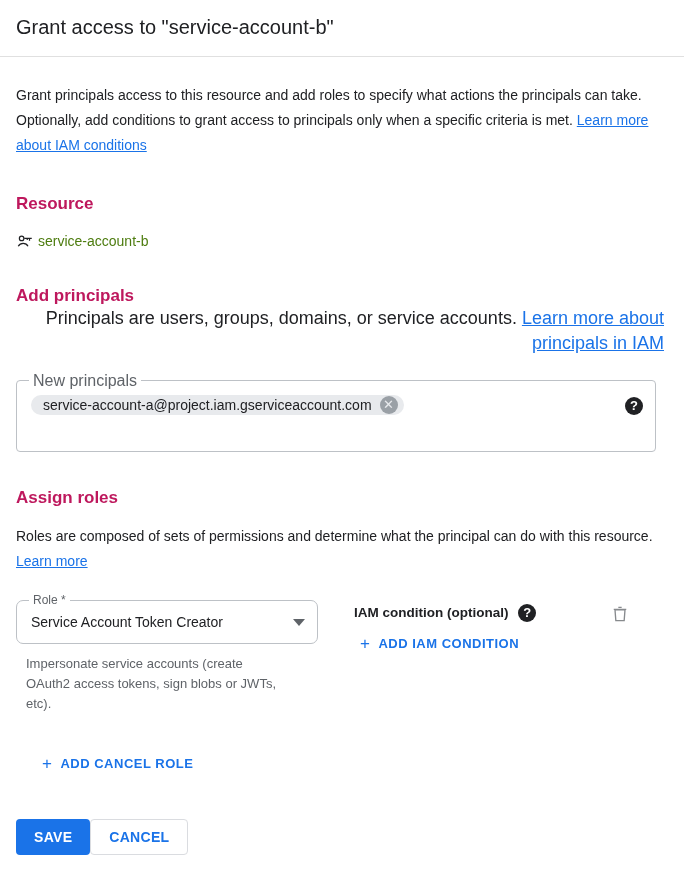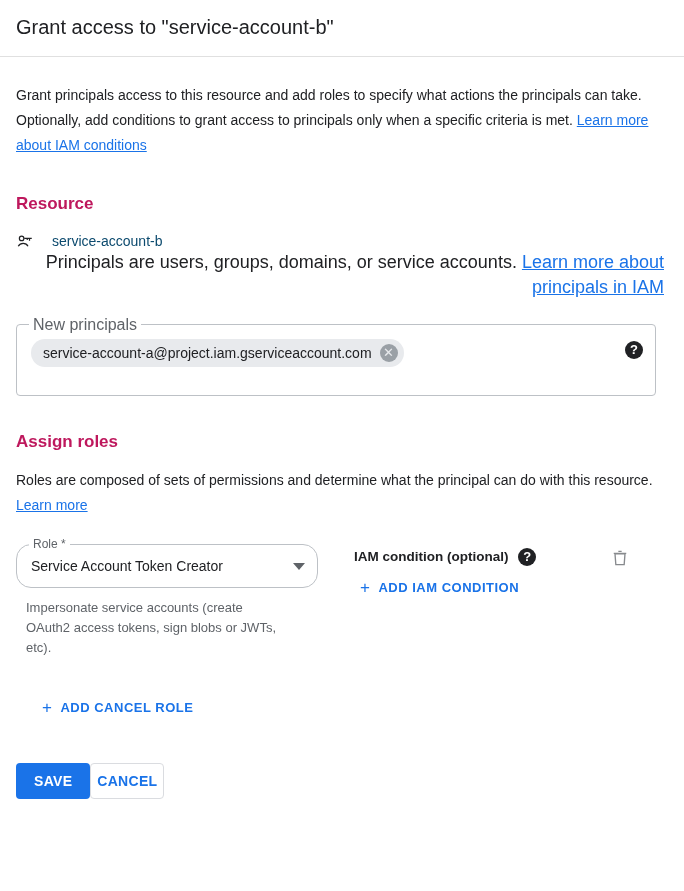--- a/index.html
+++ b/index.html
@@ -43,24 +43,24 @@
     font-size: 17px;
     font-weight: 700;
     color: #be185d;
     margin-top: 36px;
     margin-bottom: 0;
   }
 
   .resource-row {
     display: flex;
     align-items: center;
-    gap: 18px;
+    gap: 4px;
     margin-top: 18px;
     font-size: 14px;
-    color: #0c4a6e;
+    color: #4d7c0f;
   }
   .res-icon { width: 18px; height: 18px; display: block; }
 
   .principals-desc {
     font-size: 18px;
     line-height: 25px;
     max-width: 648px;
     text-align: right;
   }
 
@@ -81,21 +81,21 @@
     background: #ffffff;
     padding: 0 4px;
     font-size: 16px;
     color: #5f6368;
     line-height: 16px;
   }
   .chip {
     display: inline-flex;
     align-items: center;
     gap: 8px;
-    height: 28px;
+    height: 20px;
     padding: 0 6px 0 12px;
     background: #e8eaed;
     border-radius: 14px;
     font-size: 14px;
     color: #202124;
     max-width: 560px;
   }
   .chip-x {
     width: 18px; height: 18px;
     border-radius: 50%;
@@ -139,21 +139,21 @@
   .role-grid {
     margin-top: 26px;
     display: flex;
     align-items: flex-start;
   }
   .role-col { width: 306px; position: relative; }
 
   .select {
     position: relative;
     border: 1px solid #bdc1c6;
-    border-radius: 15px;
+    border-radius: 7px;
     height: 44px;
     width: 302px;
     padding: 0 40px 0 14px;
     display: flex;
     align-items: center;
     font-size: 14px;
     color: #202124;
     cursor: pointer;
   }
   .select-label {
@@ -250,21 +250,21 @@
     letter-spacing: 0.3px;
     cursor: pointer;
     font-family: "Liberation Sans", sans-serif;
   }
   .btn-outline {
     background: #ffffff;
     color: #1a73e8;
     border: 1px solid #dadce0;
     border-radius: 4px;
     height: 36px;
-    padding: 0 6px;
+    padding: 0 18px;
     font-size: 14px;
     font-weight: 700;
     letter-spacing: 0.3px;
     cursor: pointer;
     font-family: "Liberation Sans", sans-serif;
   }
 </style>
 </head>
 <body>
 
@@ -287,20 +287,21 @@
       <span>
         <svg class="res-icon" viewBox="0 0 24 24" aria-hidden="true">
           <circle cx="7.5" cy="8.5" r="3" fill="none" stroke="#202124" stroke-width="1.6"></circle>
           <path d="M11 8.5h10M18 8.5v3M15 8.5v2.2" fill="none" stroke="#202124" stroke-width="1.6"></path>
           <path d="M3 19c1.5-2.6 4-3.8 6.6-3.8S14.7 16.4 16 19" fill="none" stroke="#202124" stroke-width="1.6"></path>
         </svg>
       </span>
       <span>service-account-b</span>
     </div>
 
+    <div class="section-title">Add principals</div>
 
     <div class="principals-desc">
       <span>Principals are users, groups, domains, or service accounts.</span>
       <a class="link">Learn more about principals in IAM</a>
     </div>
 
     <div class="field">
       <span class="field-label">New principals</span>
       <span class="chip">
         <span>service-account-a@project.iam.gserviceaccount.com</span>

